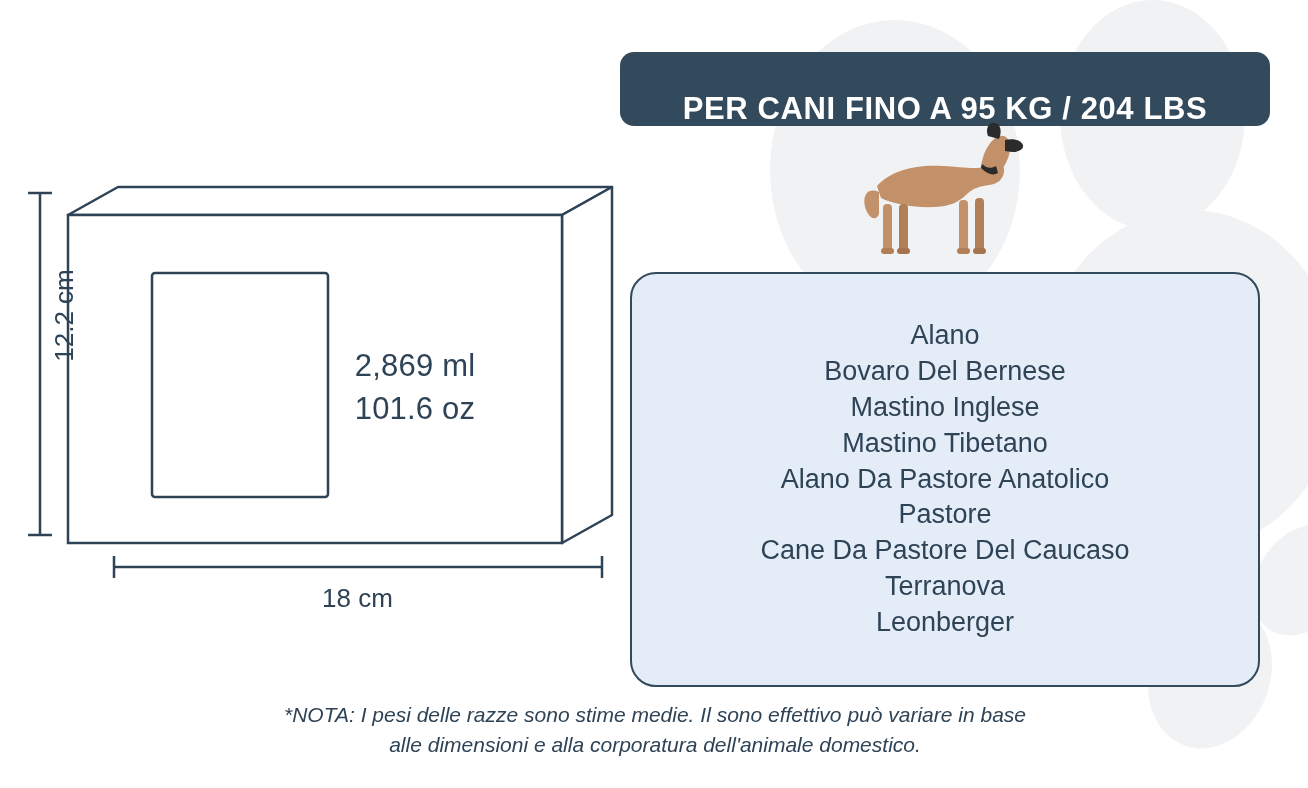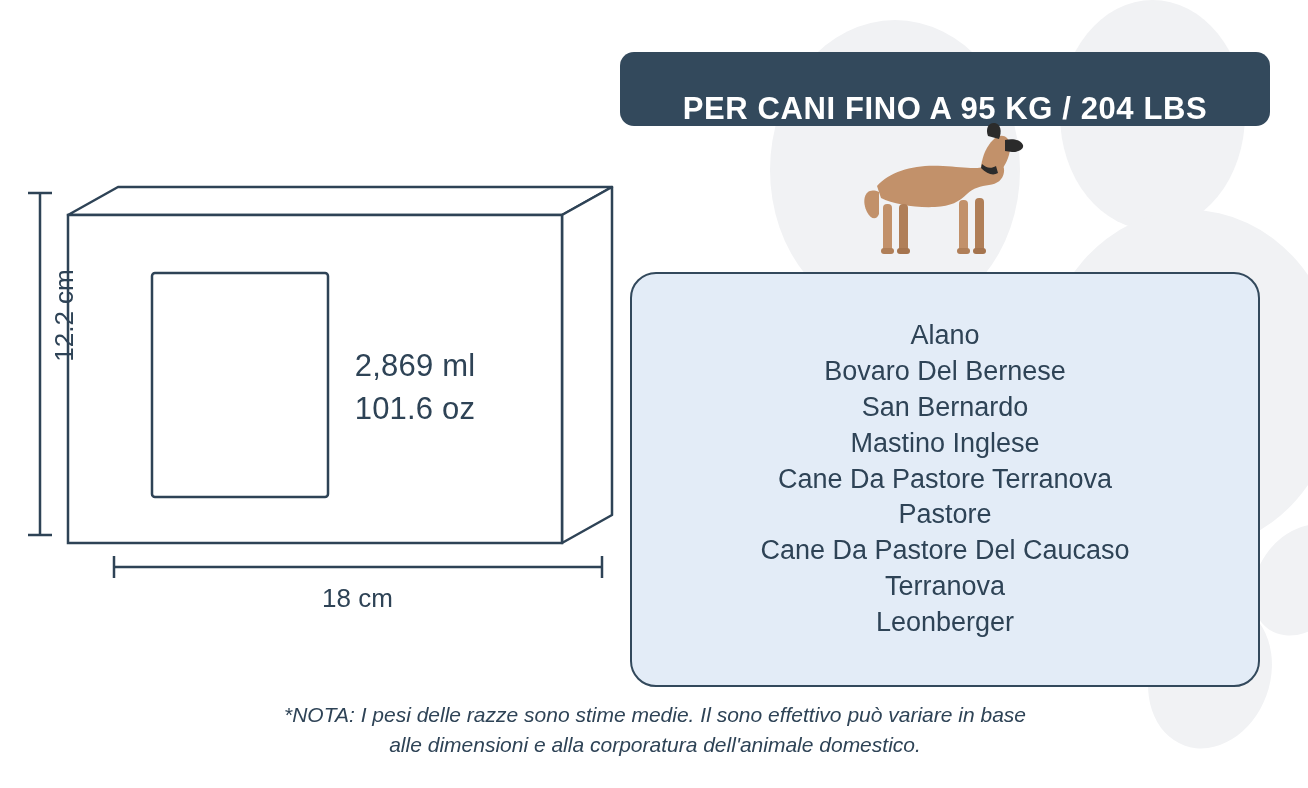--- a/index.html
+++ b/index.html
@@ -204,23 +204,23 @@
 
     <rect x="26" y="128" width="13" height="6" rx="3" fill="#b07f58"></rect>
     <rect x="42" y="128" width="13" height="6" rx="3" fill="#a5744e"></rect>
     <rect x="102" y="128" width="13" height="6" rx="3" fill="#b07f58"></rect>
     <rect x="118" y="128" width="13" height="6" rx="3" fill="#a5744e"></rect>
   </svg>
 
   <div class="breeds-card">
     <div class="breed">Alano</div>
     <div class="breed">Bovaro Del Bernese</div>
-    <div class="breed">San Bernardo</div>
     <div class="breed">Mastino Inglese</div>
-    <div class="breed">Cane Da Pastore Terranova</div>
+    <div class="breed">Mastino Tibetano</div>
+    <div class="breed">Alano Da Pastore Anatolico</div>
     <div class="breed">Pastore</div>
     <div class="breed">Cane Da Pastore Del Caucaso</div>
     <div class="breed">Terranova</div>
     <div class="breed">Leonberger</div>
   </div>
 
   <div class="note">
     <div>
       <b>*NOTA:</b><span> I pesi delle razze sono stime medie. </span><b>Il sono effettivo può variare in base</b>
     </div>

